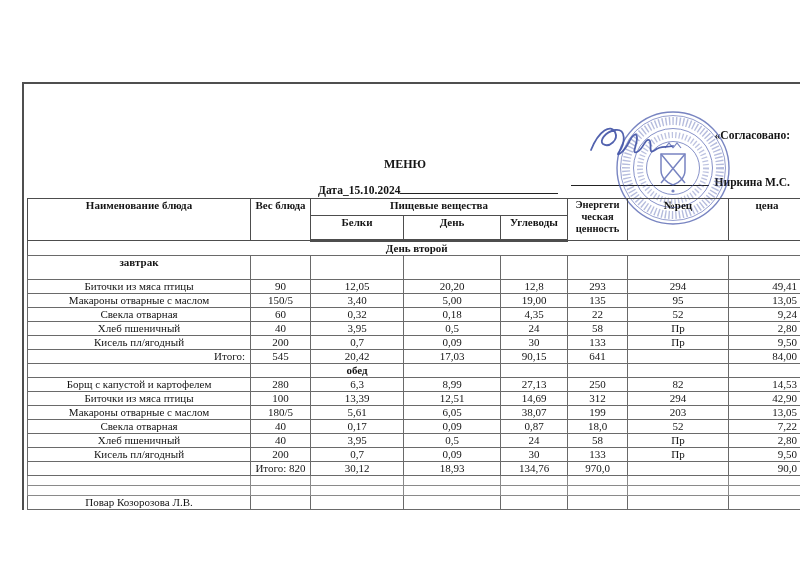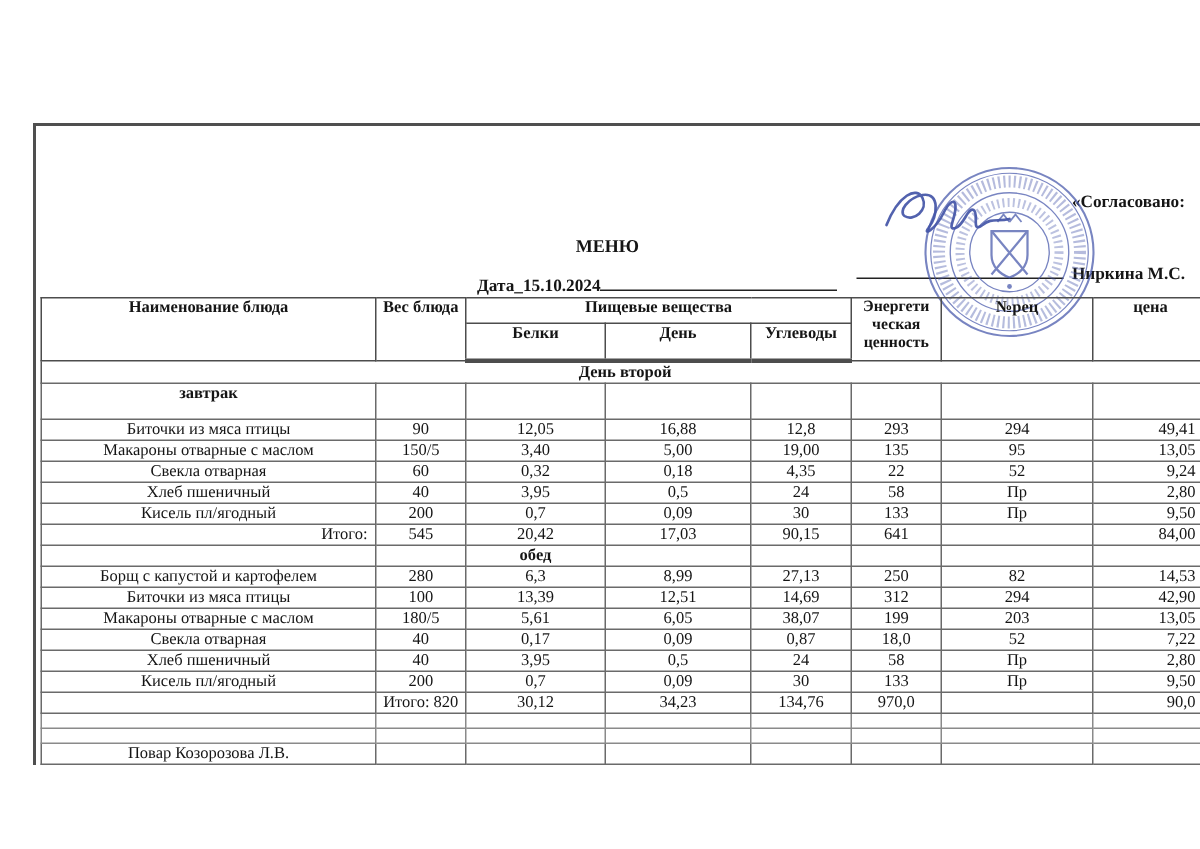--- a/index.html
+++ b/index.html
@@ -137,21 +137,21 @@
         <td></td>
         <td></td>
         <td></td>
         <td></td>
         <td></td>
       </tr>
       <tr class="row-item">
         <td>Биточки из мяса птицы</td>
         <td>90</td>
         <td>12,05</td>
-        <td>16,88</td>
+        <td>20,20</td>
         <td>12,8</td>
         <td>293</td>
         <td>294</td>
         <td>49,41</td>
       </tr>
       <tr class="row-item">
         <td>Макароны отварные с маслом</td>
         <td>150/5</td>
         <td>3,40</td>
         <td>5,00</td>
@@ -267,21 +267,21 @@
         <td>0,09</td>
         <td>30</td>
         <td>133</td>
         <td>Пр</td>
         <td>9,50</td>
       </tr>
       <tr class="row-total2">
         <td></td>
         <td>Итого: 820</td>
         <td>30,12</td>
-        <td>34,23</td>
+        <td>18,93</td>
         <td>134,76</td>
         <td>970,0</td>
         <td></td>
         <td>90,0</td>
       </tr>
       <tr class="row-empty">
         <td></td>
         <td></td>
         <td></td>
         <td></td>

